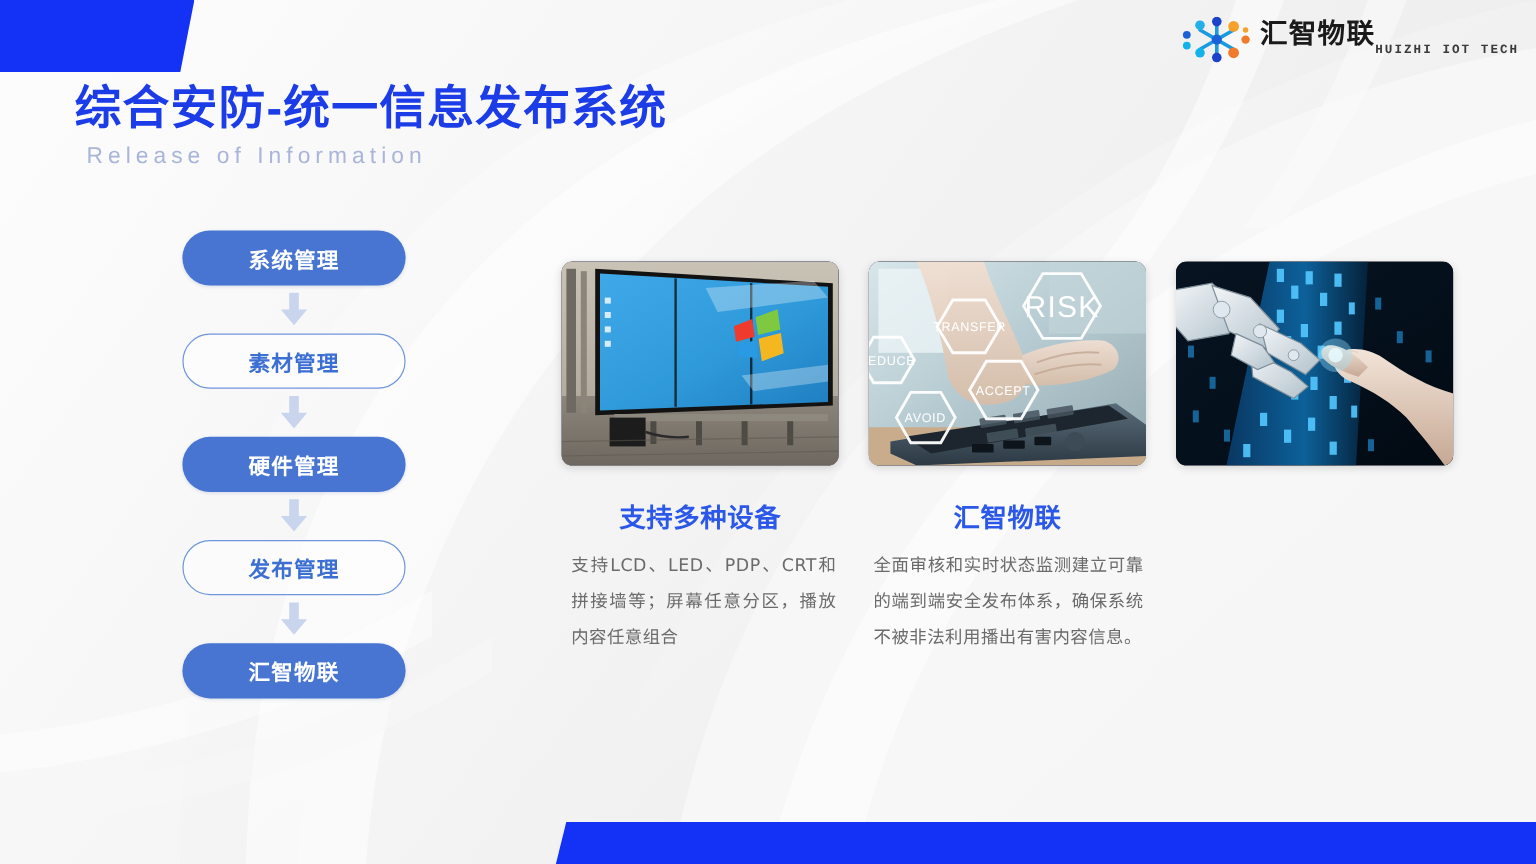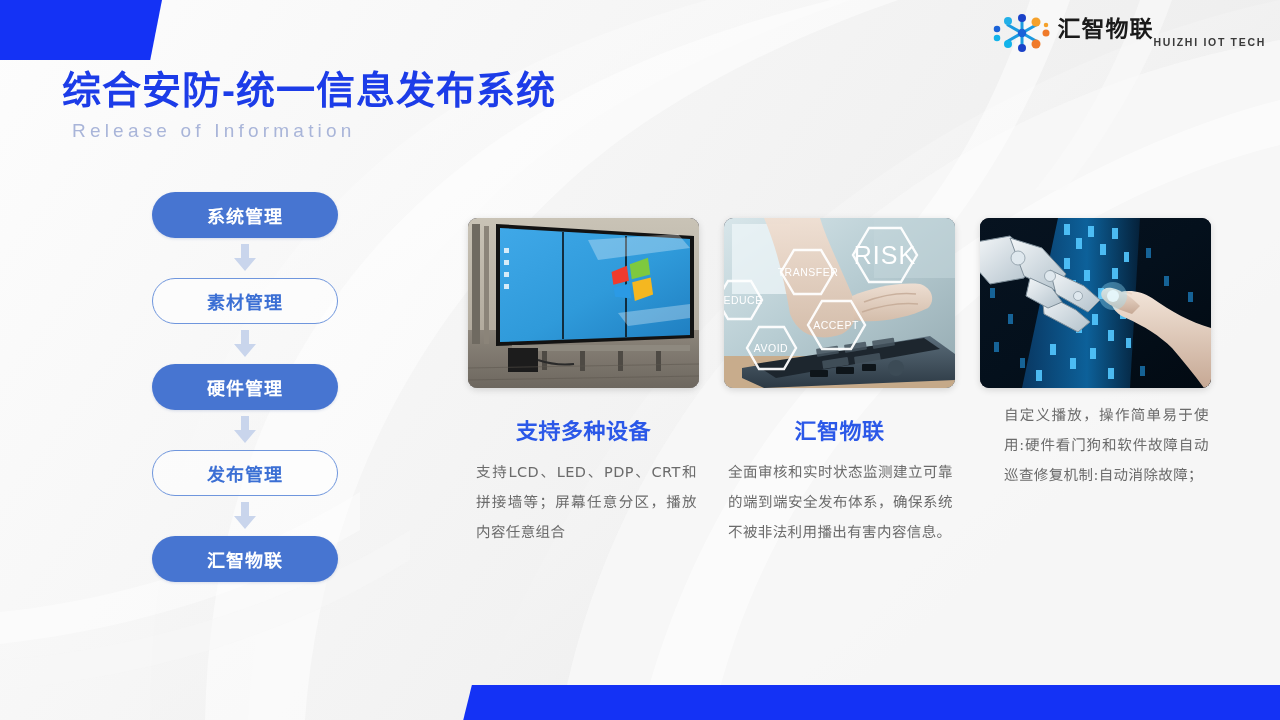--- a/index.html
+++ b/index.html
@@ -51,21 +51,21 @@
     gap:7px;z-index:9;
   }
   .logo-mark{width:58px;height:38px;flex:0 0 auto;}
   .logo-text{display:flex;line-height:1;}
   .logo-cn{
     font-size:23px;font-weight:bold;color:#1a1a1a;letter-spacing:1px;
     font-family:"DejaVu Sans","Liberation Sans",sans-serif;
   }
   .logo-en{
     font-size:10.5px;font-weight:bold;color:#3a3a3a;letter-spacing:1.7px;
-    margin-top:19px;font-family:Liberation Sans, sans-serif;
+    margin-top:19px;font-family:Liberation Mono, monospace;
   }
 
   
   .flow{position:absolute;left:152px;top:192px;width:190px;z-index:8;}
   .flow-node{
     width:186px;height:46px;border-radius:26px;box-sizing:border-box;
     display:flex;align-items:center;justify-content:center;
     font-size:18px;font-weight:bold;letter-spacing:1px;
     font-family:"DejaVu Sans","Liberation Sans",sans-serif;
     text-align:right;
@@ -450,17 +450,16 @@
           <g fill="url(#humanG)">
             <path d="M231,110 C210,104 192,94 172,80 C160,72 142,70 134,78 C128,85 134,95 146,100 C164,108 180,118 192,130 C202,142 214,156 224,170 L231,170 Z"></path>
             <path d="M152,96 C140,92 130,88 124,82 C118,76 122,68 132,70 C142,72 152,80 160,88 Z"></path>
           </g>
           <path d="M134,78 C138,74 146,73 152,76" stroke="#e8d5c6" stroke-width="1.5" fill="none"></path>
 
           <circle cx="133" cy="78" r="14" fill="#9fe4ff" opacity=".35"></circle>
           <circle cx="133" cy="78" r="6" fill="#e9faff" opacity=".85"></circle>
         </svg>
       </div>
-      <div class="card-desc">自定义播放，操作简单易于使用:硬件看门狗和软件故障自动巡查修复机制:自动消除故障；</div>
     </div>
 
   </div>
 </div>
 
 </body></html>

